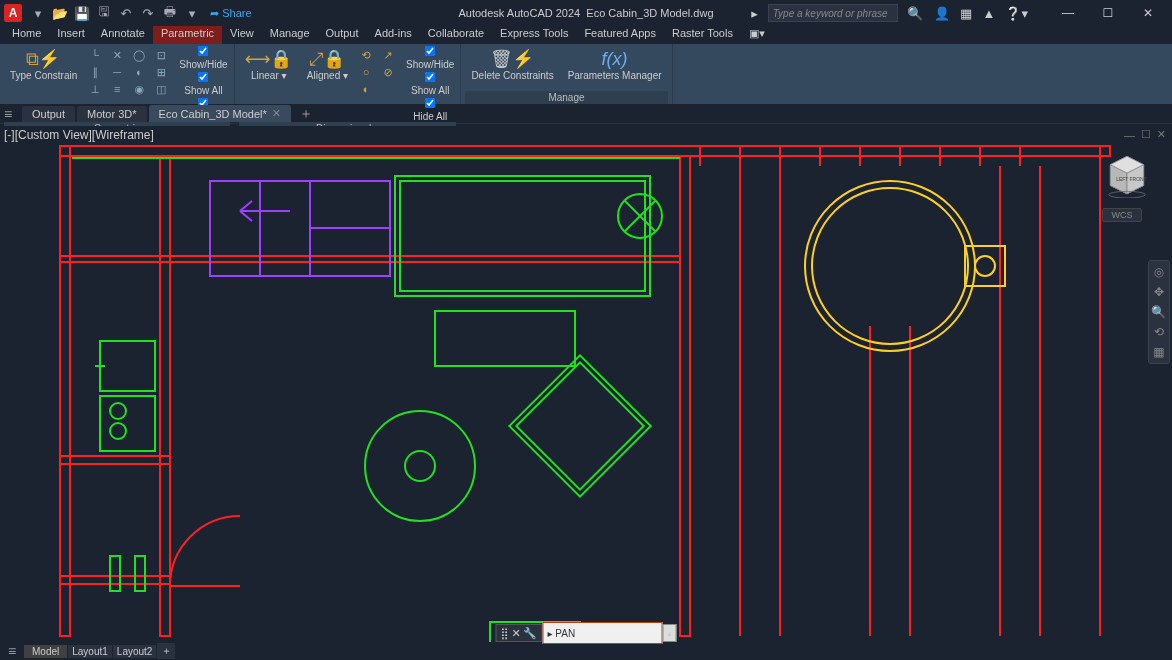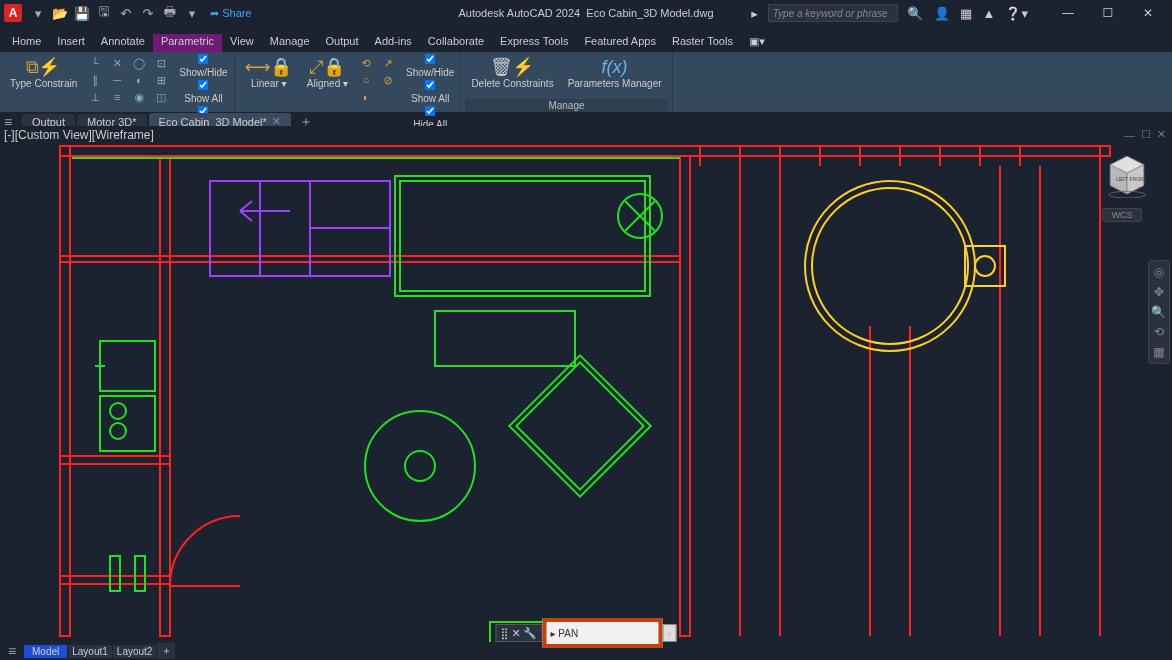--- a/index.html
+++ b/index.html
@@ -12,23 +12,23 @@
 .qat-icon { width:16px; height:16px; display:flex; align-items:center; justify-content:center; color:#aab; font-size:13px; cursor:pointer; }
 .share { color:#3ba9f0; font-size:11px; margin-left:10px; display:flex; align-items:center; gap:3px; cursor:pointer; }
 .title-center { position:absolute; left:50%; transform:translateX(-50%); font-size:11px; color:#ccc; }
 .title-right { margin-left:auto; display:flex; align-items:center; gap:10px; }
 .search-box { width:130px; height:18px; background:#2a3240; border:1px solid #3a4252; padding:0 4px; color:#888; font-size:10px; display:flex; align-items:center; font-style:italic; }
 .tr-icon { color:#ccc; font-size:13px; cursor:pointer; }
 .win-btns { display:flex; gap:0; margin-left:10px; }
 .win-btn { width:40px; height:26px; display:flex; align-items:center; justify-content:center; color:#ccc; font-size:12px; cursor:pointer; }
 
 
-.menubar { height:18px; background:#1b2330; display:flex; padding-left:4px;margin-top:8px; }
+.menubar { height:18px; background:#1b2330; display:flex; padding-left:4px; }
 .menu-item { padding:1px 8px; color:#ccc; font-size:11px; cursor:pointer; }
-.menu-item.active { background:#701a75; }
+.menu-item.active { background:#7f1d1d; }
 
 
 .ribbon { height:60px; background:#34495e; display:flex; }
 .ribbon-panel { display:flex; flex-direction:column; justify-content:space-between; border-right:1px solid #2a3a4a; padding:2px 4px 0; }
 .ribbon-panel-content { display:flex; gap:2px; align-items:flex-start; }
 .ribbon-panel-label { text-align:center; font-size:10px; color:#bbb; padding:1px 0; background:#2e4050; }
 .big-btn { display:flex; flex-direction:column; align-items:center; justify-content:center; padding:2px 6px; cursor:pointer; }
 .big-btn-icon { font-size:18px; height:22px; display:flex; align-items:center; justify-content:center; }
 .big-btn-label { font-size:10px; color:#ccc; text-align:center; line-height:1.1; }
 .small-btn-row { display:flex; flex-direction:column; gap:2px; }
@@ -59,27 +59,27 @@
 .viewcube { width:50px; height:50px; position:relative; }
 .wcs-badge { margin-top:8px; background:#2a3240; border:1px solid #444; color:#888; font-size:9px; padding:1px 4px; width:40px; text-align:center; border-radius:2px; }
 
 
 .navbar { position:absolute; right:2px; top:260px; width:22px; background:#2a3240; border:1px solid #3a4252; border-radius:3px; z-index:5; display:flex; flex-direction:column; gap:6px; padding:4px 0; align-items:center; }
 .nav-icon { font-size:12px; color:#888; cursor:pointer; }
 
 
 .cmdline { position:absolute; bottom:18px; left:50%; transform:translateX(-50%); display:flex; align-items:center; z-index:6; height:18px; }
 .cmd-handle { background:#2a3240; color:#ccc; padding:0 4px; font-size:11px; border:1px solid #555; height:18px; display:flex; align-items:center; gap:3px; }
-.cmd-input { width:120px; height:30px; background:#f0f0f0; color:#333; padding:0 4px; font-size:10px; border:4px solid #c2410c; display:flex; align-items:center; }
+.cmd-input { width:120px; height:22px; background:#f0f0f0; color:#333; padding:0 4px; font-size:10px; border:1px solid #c2410c; display:flex; align-items:center; }
 .cmd-drop { width:14px; height:18px; background:#ddd; border:1px solid #888; display:flex; align-items:center; justify-content:center; font-size:8px; cursor:pointer; }
 
 
 .statusbar { position:absolute; bottom:0; left:0; right:0; height:18px; background:#1b2330; display:flex; align-items:center; font-size:10px; color:#ccc; }
 .sb-burger { width:24px; font-size:14px; color:#999; text-align:center; cursor:pointer; }
-.model-tab { padding:1px 8px; background:#1d4ed8; cursor:pointer;text-align:center; }
+.model-tab { padding:1px 8px; background:#404040; cursor:pointer;text-align:center; }
 .layout-tab { padding:1px 4px; background:#2a3240; cursor:pointer; margin-left:1px; }
 .sb-right { margin-left:auto; padding-right:6px; color:#888; }
 
 
 .ic-blue { color:#6ab0f0; }
 .ic-gold { color:#d4a040; }
 </style>
 </head>
 <body>
 

